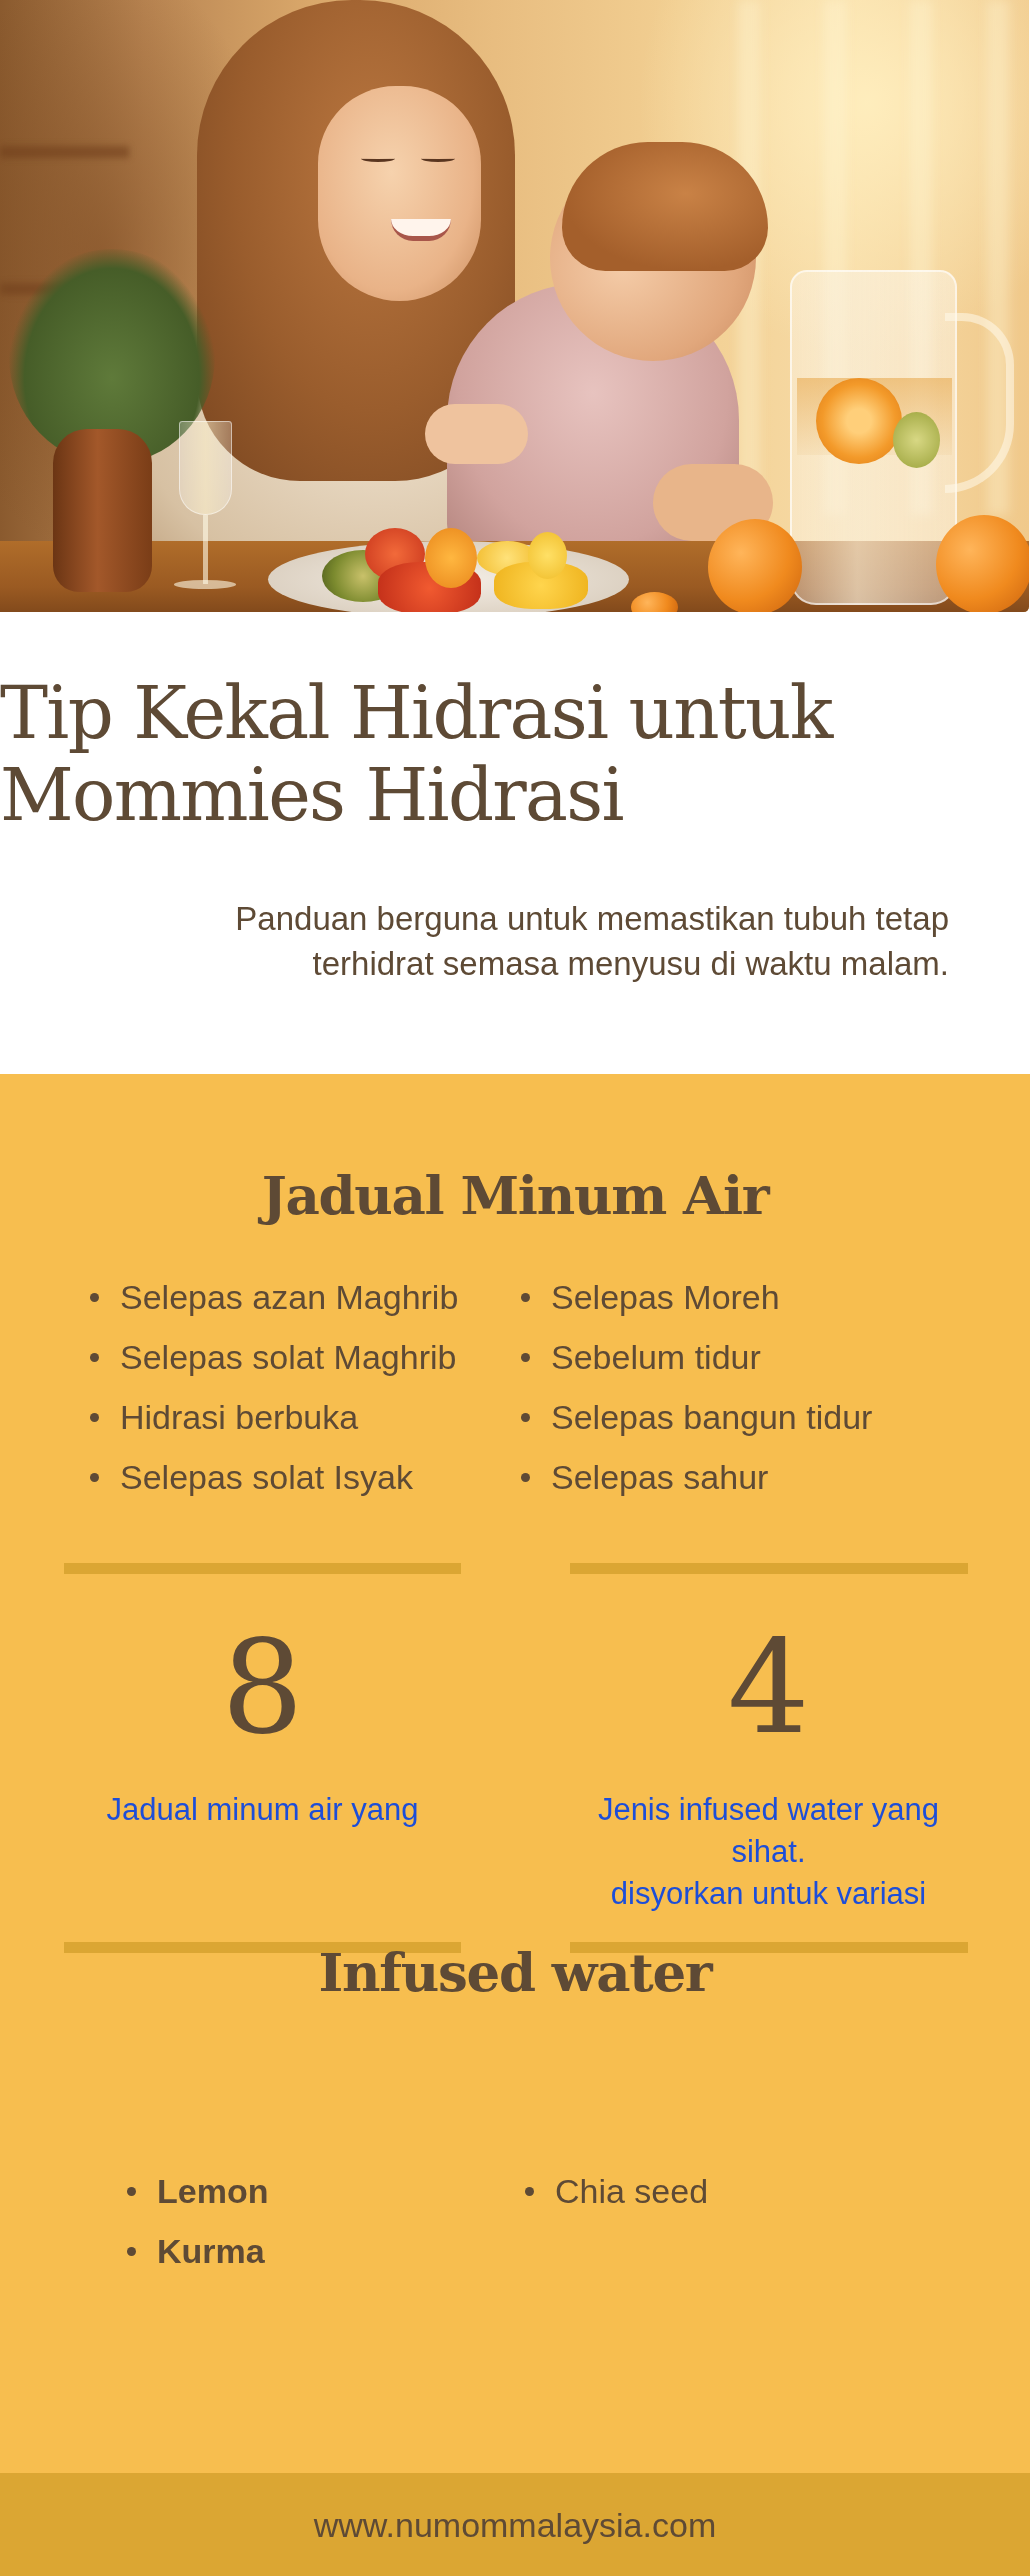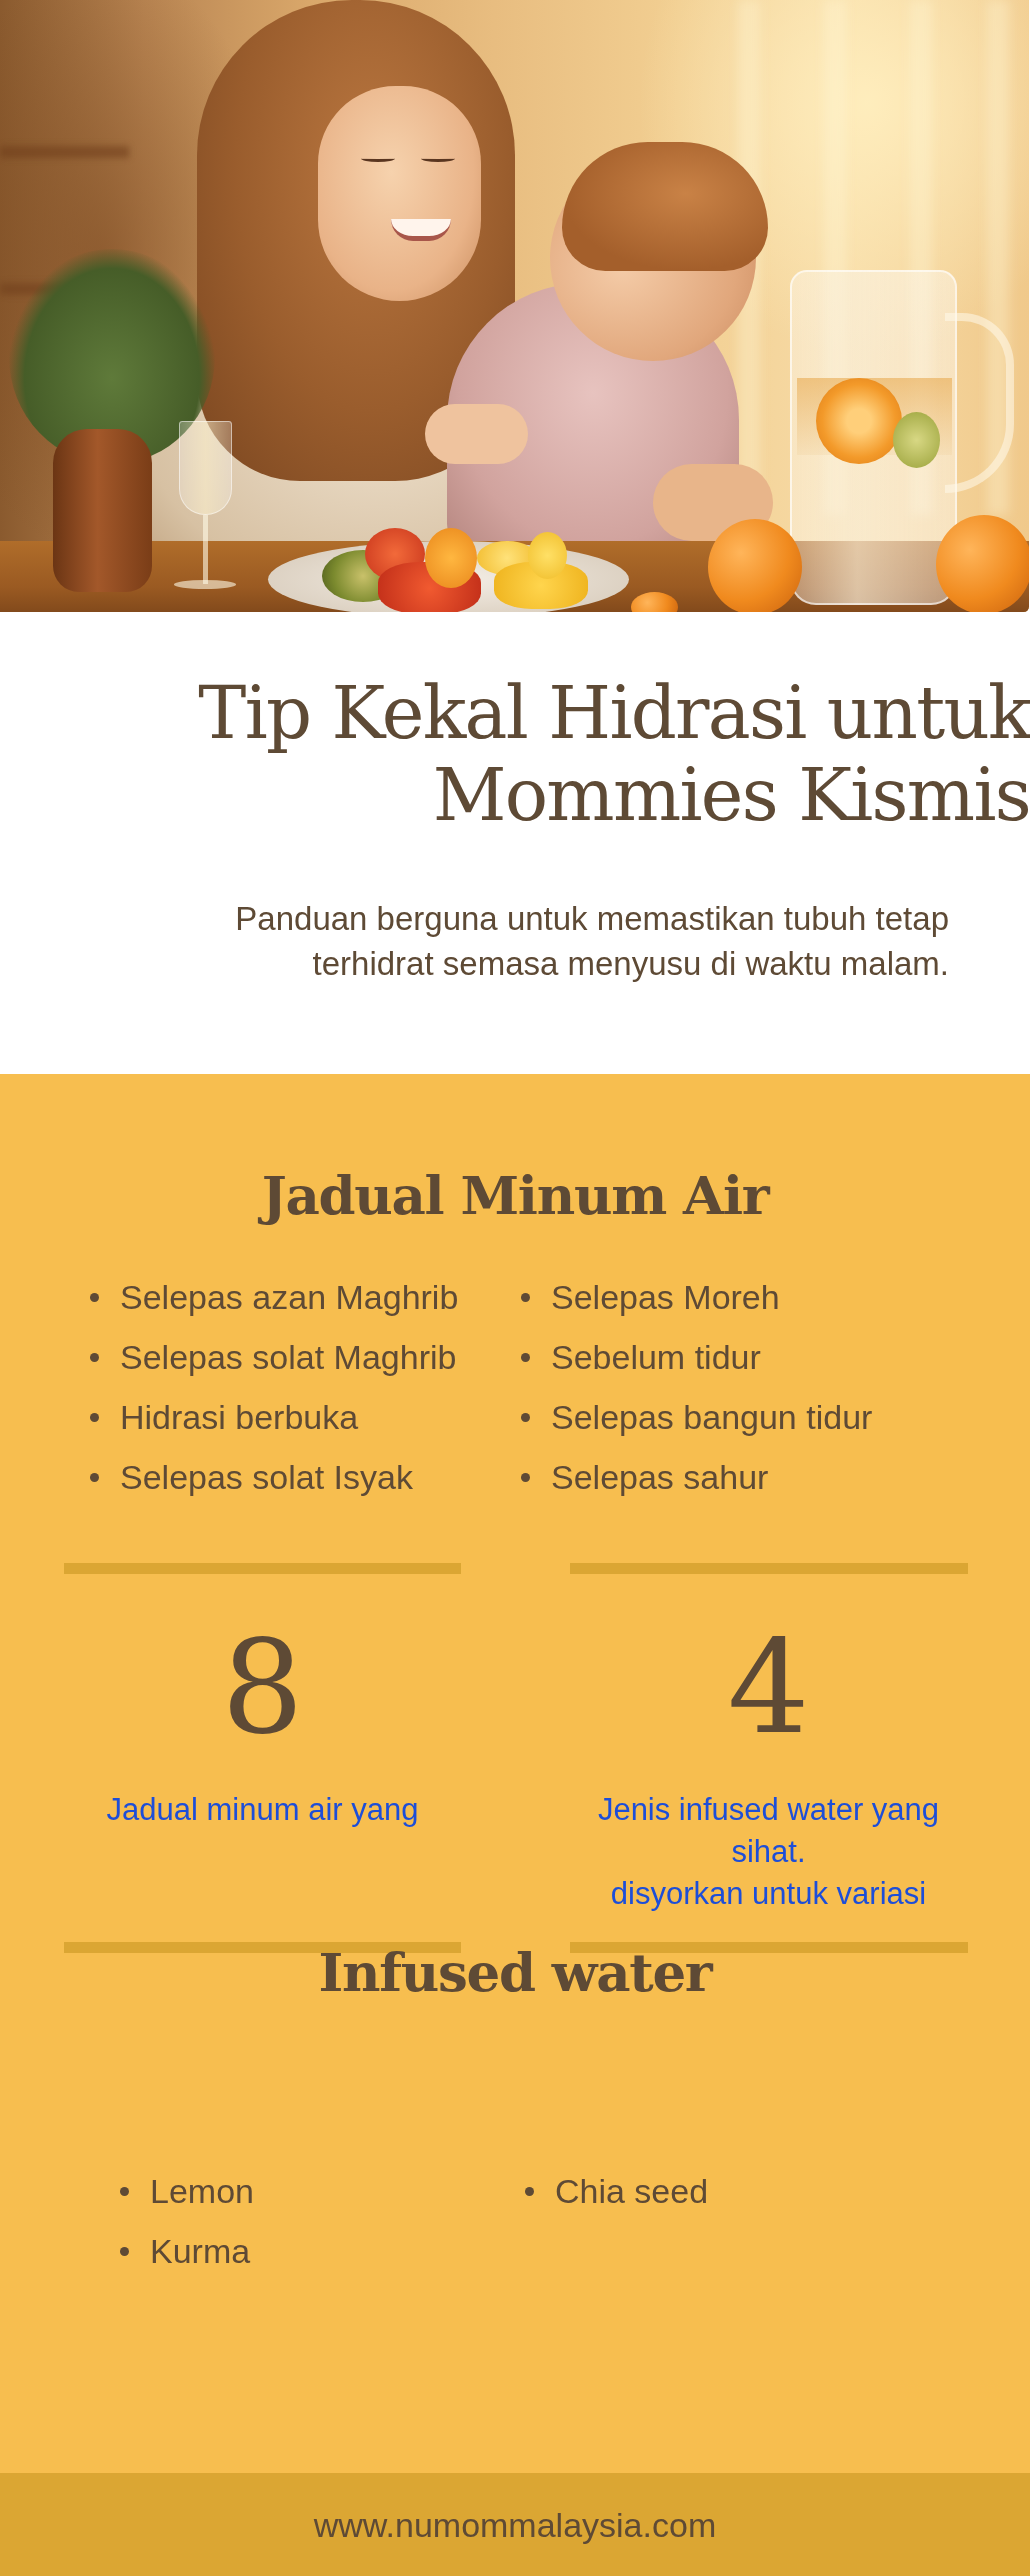--- a/index.html
+++ b/index.html
@@ -65,21 +65,21 @@
   .hero .pitcher-handle { position: absolute; left: 945px; top: 313px; width: 69px; height: 180px;
     border: 8.6px solid rgba(255,250,235,0.55); border-left: none; border-radius: 0 52px 69px 0; }
   .hero .water-line { position: absolute; left: 797px; top: 378px; width: 155px; height: 77px;
     background: linear-gradient(180deg, rgba(232,170,80,0.6), rgba(240,210,160,0.3)); }
   .hero .orange { position: absolute; border-radius: 50%;
     background: radial-gradient(circle at 35% 35%, #ffb55a, #f08a1e 55%, #c9600c); }
 
   
   .title-block { position: absolute; left: 0; top: 612px; width: 1030px; height: 462px; background: #ffffff; }
   .main-title {
-    position: absolute; left: 0; top: 672px; width: 1030px; text-align: right;
+    position: absolute; left: 0; top: 672px; width: 1030px; text-align: left;
     font-family: "DejaVu Serif", "Liberation Serif", serif; font-weight: normal;
     font-size: 72px; line-height: 82px; color: #5e4a35; letter-spacing: -1.7px;
   }
   .subtitle {
     position: absolute; left: 90px; top: 896px; width: 859px; text-align: right;
     font-family: "Liberation Sans", sans-serif; font-size: 33px; line-height: 45px; color: #5e4a35;
   }
 
   
   .yellow { position: absolute; left: 0; top: 1074px; width: 1030px; height: 1399px; background: #f7be4f; }
@@ -162,21 +162,21 @@
   <div class="fruit" style="left:893px;top:412px;width:47px;height:56px;background:radial-gradient(circle,#d8d884,#9aa23a);"></div>
 
   <div class="orange" style="left:708px;top:519px;width:94px;height:96px;"></div>
   <div class="orange" style="left:936px;top:515px;width:96px;height:99px;"></div>
   <div class="orange" style="left:631px;top:592px;width:47px;height:30px;"></div>
 </div>
 
 <div class="title-block"></div>
 <h1 class="main-title">
   <span style="display:block">Tip Kekal Hidrasi untuk</span>
-  <span style="display:block">Mommies Kismis</span>
+  <span style="display:block">Mommies Hidrasi</span>
 </h1>
 <p class="subtitle">
   <span style="display:block">Panduan berguna untuk memastikan tubuh tetap</span>
   <span style="display:block">terhidrat semasa menyusu di waktu malam.</span>
 </p>
 
 <div class="yellow"></div>
 
 <h2 class="section-heading" style="top:1161px;">Jadual Minum Air</h2>
 
@@ -207,21 +207,21 @@
   <span style="display:block">Jenis infused water yang</span>
   <span style="display:block">sihat.</span>
   <span style="display:block">disyorkan untuk variasi</span>
 </div>
 
 <div class="divider" style="left:64px;top:1942px;width:397px;"></div>
 <div class="divider" style="left:570px;top:1942px;width:398px;"></div>
 
 <h2 class="section-heading" style="top:1938px;">Infused water</h2>
 
-<ul class="bullet-list" style="left:123px;top:2161px;">
+<ul class="bullet-list" style="left:130px;top:2161px;font-weight:bold;">
   <li><span class="dot"></span><span>Lemon</span></li>
   <li><span class="dot"></span><span>Kurma</span></li>
 </ul>
 
 <ul class="bullet-list" style="left:528px;top:2161px;">
   <li><span class="dot"></span><span>Chia seed</span></li>
 </ul>
 
 <div class="footer">
   <a class="footer-link">www.numommalaysia.com</a>

